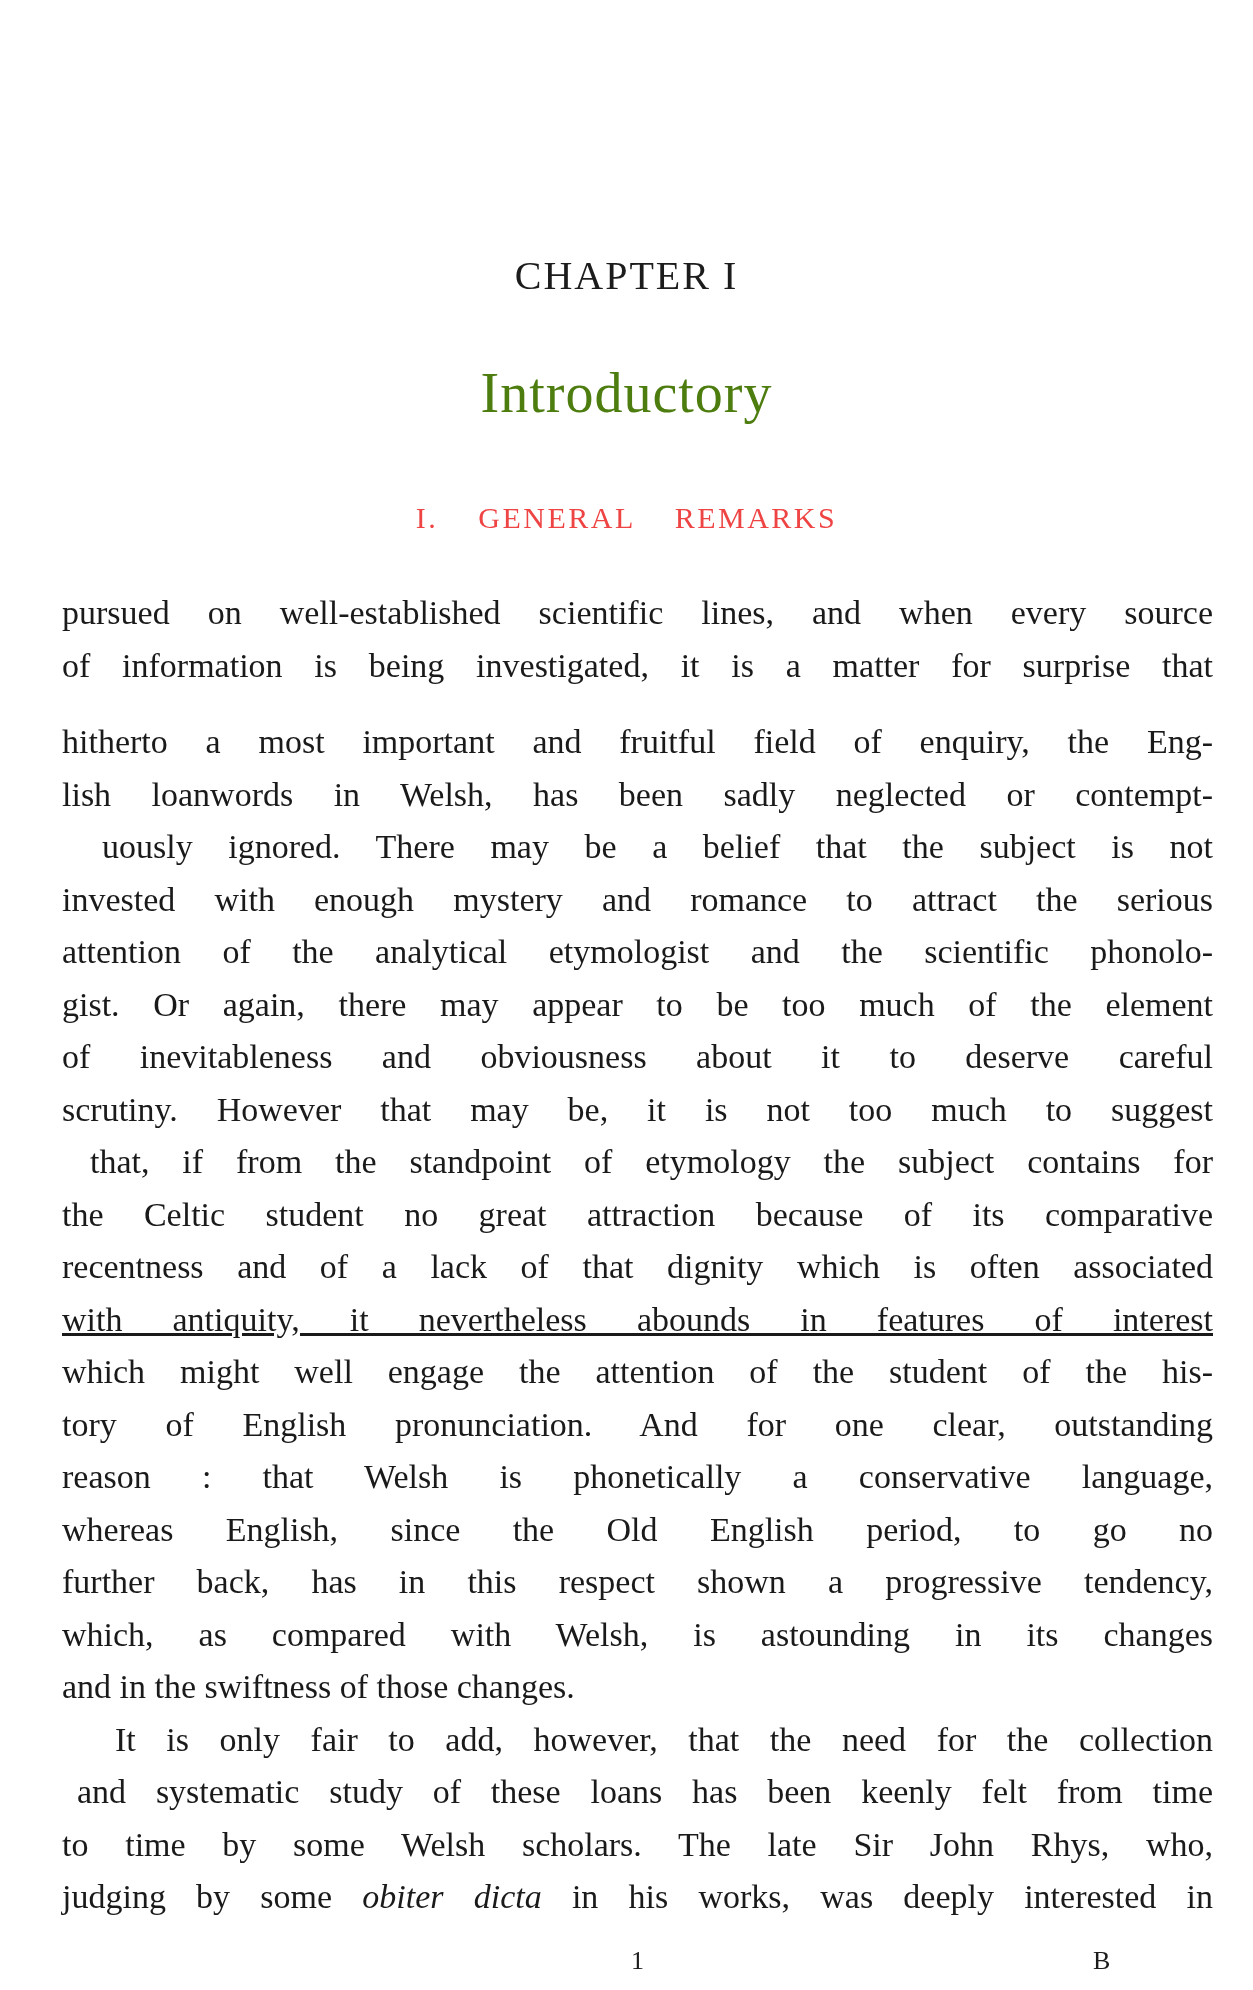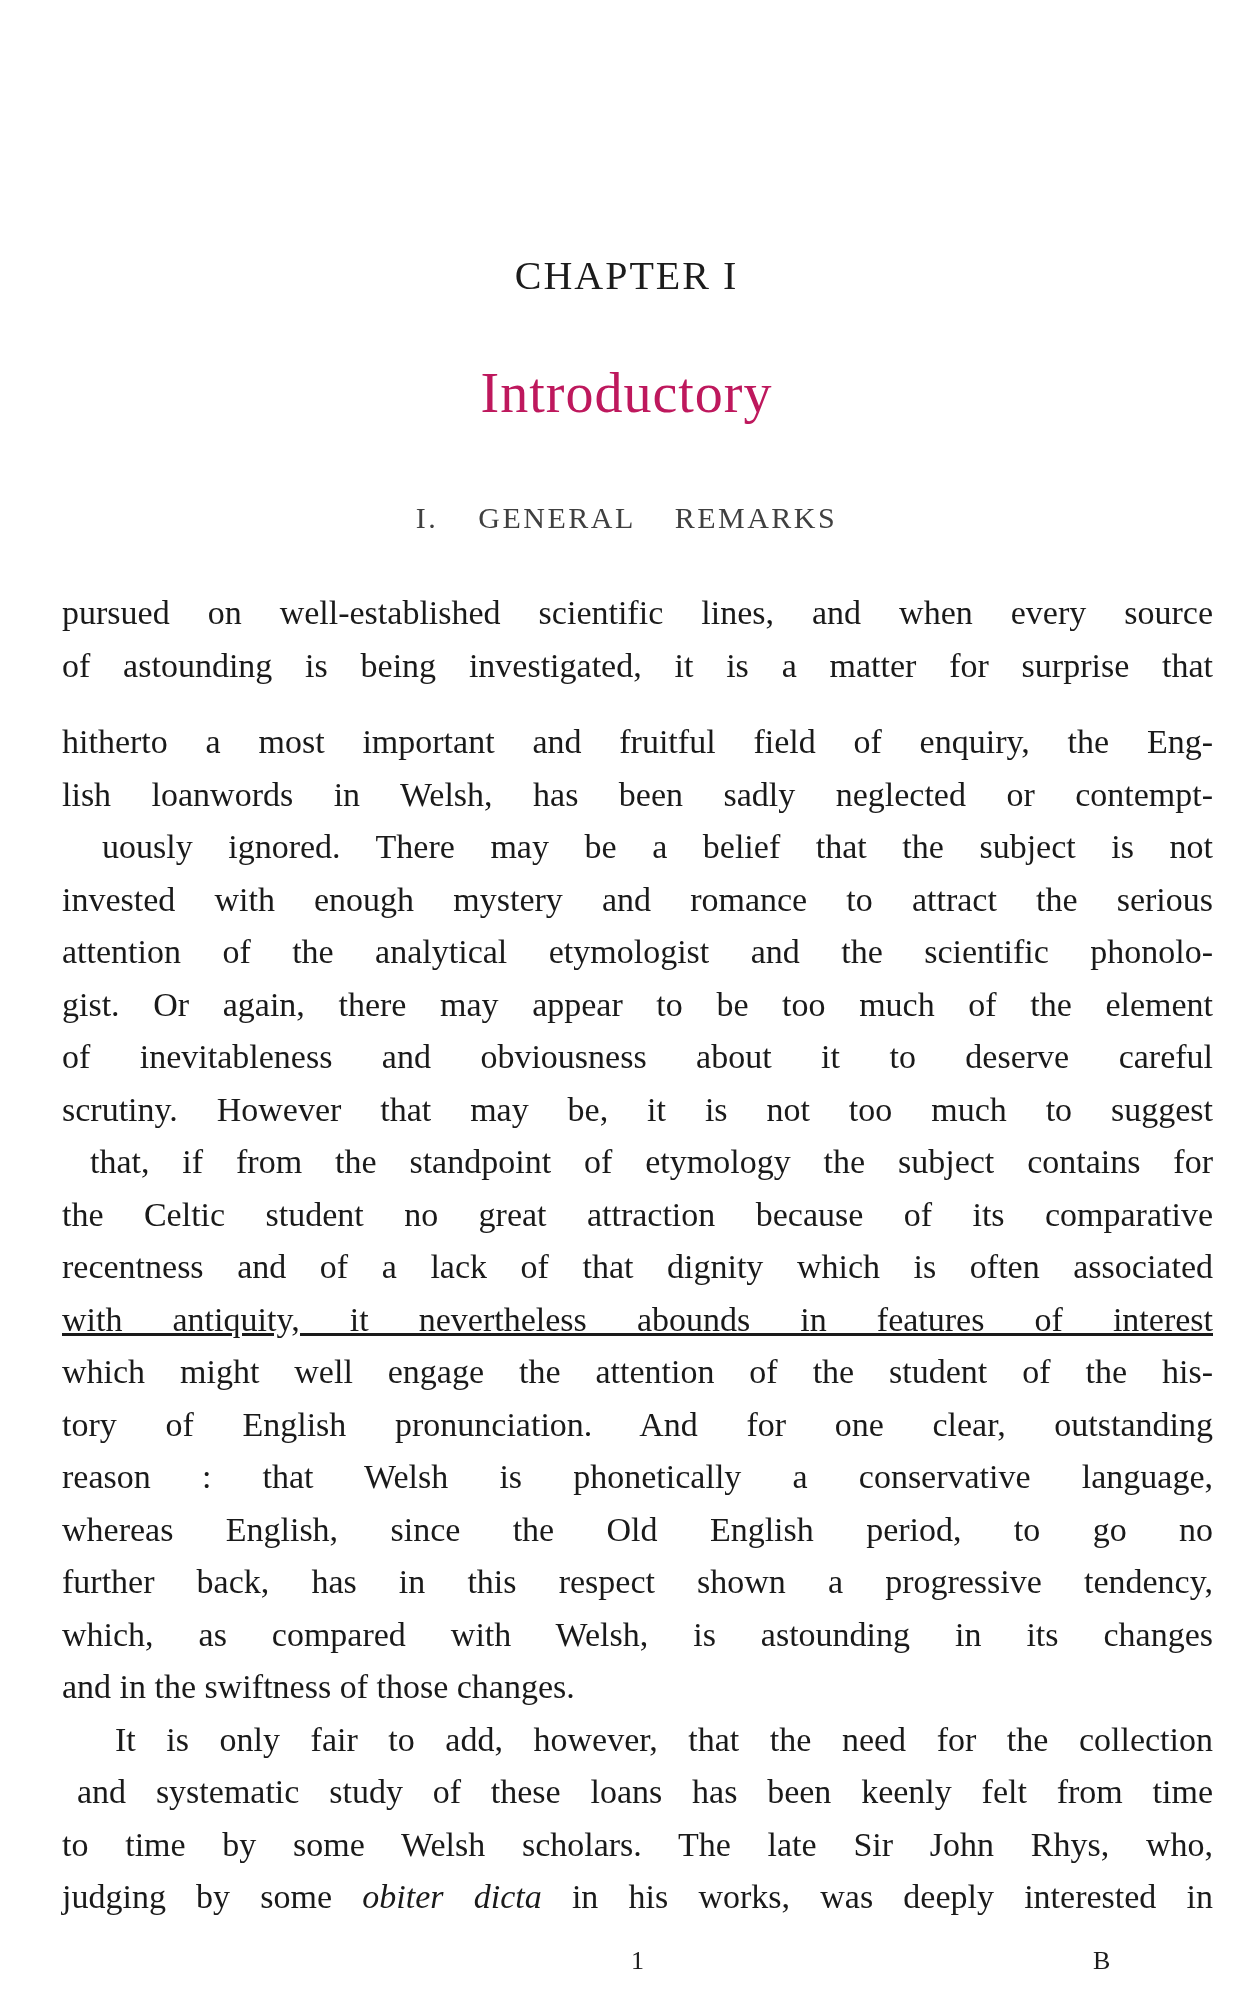--- a/index.html
+++ b/index.html
@@ -33,31 +33,31 @@
       color: #1c1c1c;
     }
     .chapter-title {
       position: absolute;
       left: 0; width: 1253px;
       top: 360px;
       text-align: center;
       font-size: 56px;
       line-height: 66px;
       letter-spacing: 1px;
-      color: #be185d;
+      color: #4d7c0f;
     }
     .section-heading {
       position: absolute;
       left: 0; width: 1253px;
       top: 498px;
       text-align: center;
       font-size: 30px;
       line-height: 40px;
       letter-spacing: 2.5px;
-      color: #404040;
+      color: #ef4444;
       word-spacing: 10px;
     }
     .body-text {
       position: absolute;
       left: 62px;
       top: 591px;
       width: 1151px;
       font-size: 34px;
       color: #1a1a1a;
     }
@@ -96,21 +96,21 @@
 
 <div class="page">
 
   <div class="chapter-label">CHAPTER I</div>
   <div class="chapter-title">Introductory</div>
   <div class="section-heading" style="white-space: pre;">I.  GENERAL  REMARKS</div>
 
   <div class="body-text">
     <div>
       <span class="line" style="white-space: normal; word-spacing: 0px;">pursued on well-established scientific lines, and when every source</span>
-      <span class="line" style="white-space: normal; word-spacing: 0px;">of astounding is being investigated, it is a matter for surprise that</span>
+      <span class="line" style="white-space: normal; word-spacing: 0px;">of information is being investigated, it is a matter for surprise that</span>
       <span class="line" style="white-space: normal; word-spacing: 0px; margin-top: 24px;">hitherto a most important and fruitful field of enquiry, the Eng-</span>
       <span class="line" style="white-space: normal; word-spacing: 0px;">lish loanwords in Welsh, has been sadly neglected or contempt-</span>
       <span class="line" style="white-space: normal; word-spacing: 0px; margin-left: 40px;">uously ignored.  There may be a belief that the subject is not</span>
       <span class="line" style="white-space: normal; word-spacing: 0px;">invested with enough mystery and romance to attract the serious</span>
       <span class="line" style="white-space: normal; word-spacing: 0px;">attention of the analytical etymologist and the scientific phonolo-</span>
       <span class="line" style="white-space: normal; word-spacing: 0px;">gist.  Or again, there may appear to be too much of the element</span>
       <span class="line" style="white-space: normal; word-spacing: 0px;">of inevitableness and obviousness about it to deserve careful</span>
       <span class="line" style="white-space: normal; word-spacing: 0px;">scrutiny.  However that may be, it is not too much to suggest</span>
       <span class="line" style="white-space: normal; word-spacing: 0px; margin-left: 28px;">that, if from the standpoint of etymology the subject contains for</span>
       <span class="line" style="white-space: normal; word-spacing: 0px;">the Celtic student no great attraction because of its comparative</span>

